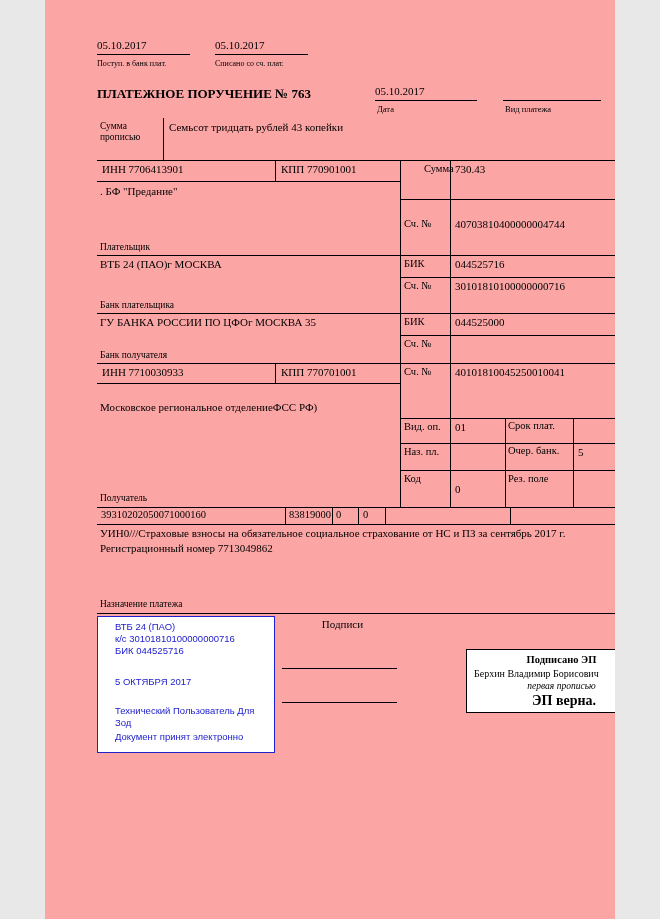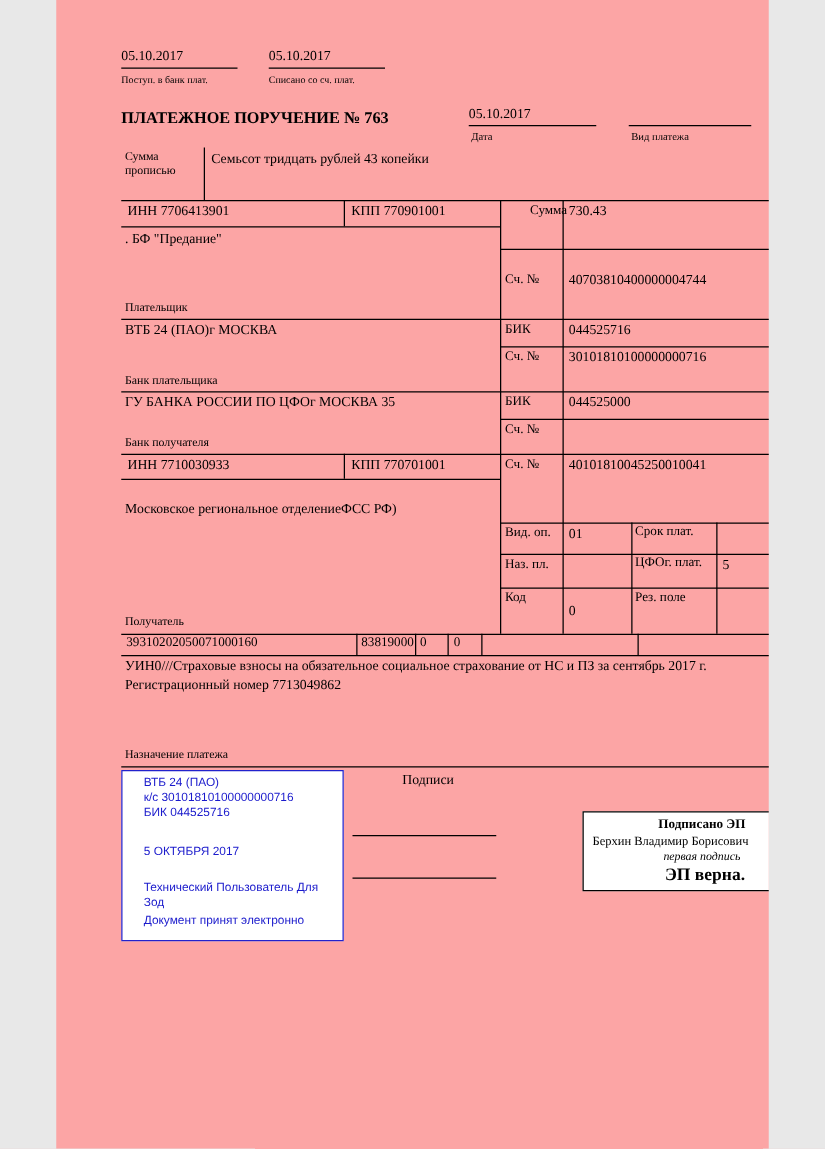--- a/index.html
+++ b/index.html
@@ -105,21 +105,21 @@
   <div class="t" style="left:236px;top:366px">КПП 770701001</div>
   <div class="t c10" style="left:359px;top:366px">Сч. №</div>
   <div class="t" style="left:410px;top:366px">40101810045250010041</div>
   <div class="t" style="left:55px;top:401px">Московское региональное отделениеФСС РФ)</div>
   <div class="t c95" style="left:55px;top:493px">Получатель</div>
 
   <div class="t c10" style="left:359px;top:421px">Вид. оп.</div>
   <div class="t" style="left:410px;top:421px">01</div>
   <div class="t c10 wrap" style="left:463px;top:420px;width:58px">Срок плат.</div>
   <div class="t c10" style="left:359px;top:446px">Наз. пл.</div>
-  <div class="t c10 wrap" style="left:463px;top:445px;width:58px">ЦФОг. плат.</div>
+  <div class="t c10 wrap" style="left:463px;top:445px;width:58px">Очер. банк.</div>
   <div class="t" style="left:533px;top:446px">5</div>
   <div class="t c10" style="left:359px;top:473px">Код</div>
   <div class="t" style="left:410px;top:483px">0</div>
   <div class="t c10" style="left:463px;top:473px">Рез. поле</div>
 
   <div class="t c10" style="left:56px;top:509px">39310202050071000160</div>
   <div class="t c10" style="left:244px;top:509px">83819000</div>
   <div class="t c10" style="left:291px;top:509px">0</div>
   <div class="t c10" style="left:318px;top:509px">0</div>
   <div class="t c10" style="left:595px;top:509px">0</div>
@@ -137,16 +137,16 @@
   <div class="blue" style="left:58px;top:676px">5 ОКТЯБРЯ 2017</div>
   <div class="blue wrap" style="left:58px;top:705px;width:162px;white-space:normal">Технический Пользователь Для Зод</div>
   <div class="blue" style="left:58px;top:731px">Документ принят электронно</div>
 
   <i class="hl" style="left:237px;top:668px;width:115px"></i>
   <i class="hl" style="left:237px;top:702px;width:115px"></i>
 
   <div class="ep-box" style="left:421px;top:649px;width:191px;height:64px"></div>
   <div class="t b ctr" style="left:421px;top:654px;width:191px;font-size:10.5px">Подписано ЭП</div>
   <div class="t" style="left:429px;top:668px;font-size:10px">Берхин Владимир Борисович</div>
-  <div class="t i ctr" style="left:421px;top:681px;width:191px;font-size:9.5px">первая подпись</div>
+  <div class="t i ctr" style="left:421px;top:681px;width:191px;font-size:9.5px">первая прописью</div>
   <div class="t b" style="left:487px;top:693px;font-size:14px">ЭП верна.</div>
 
 </div>
 
 </body></html>

